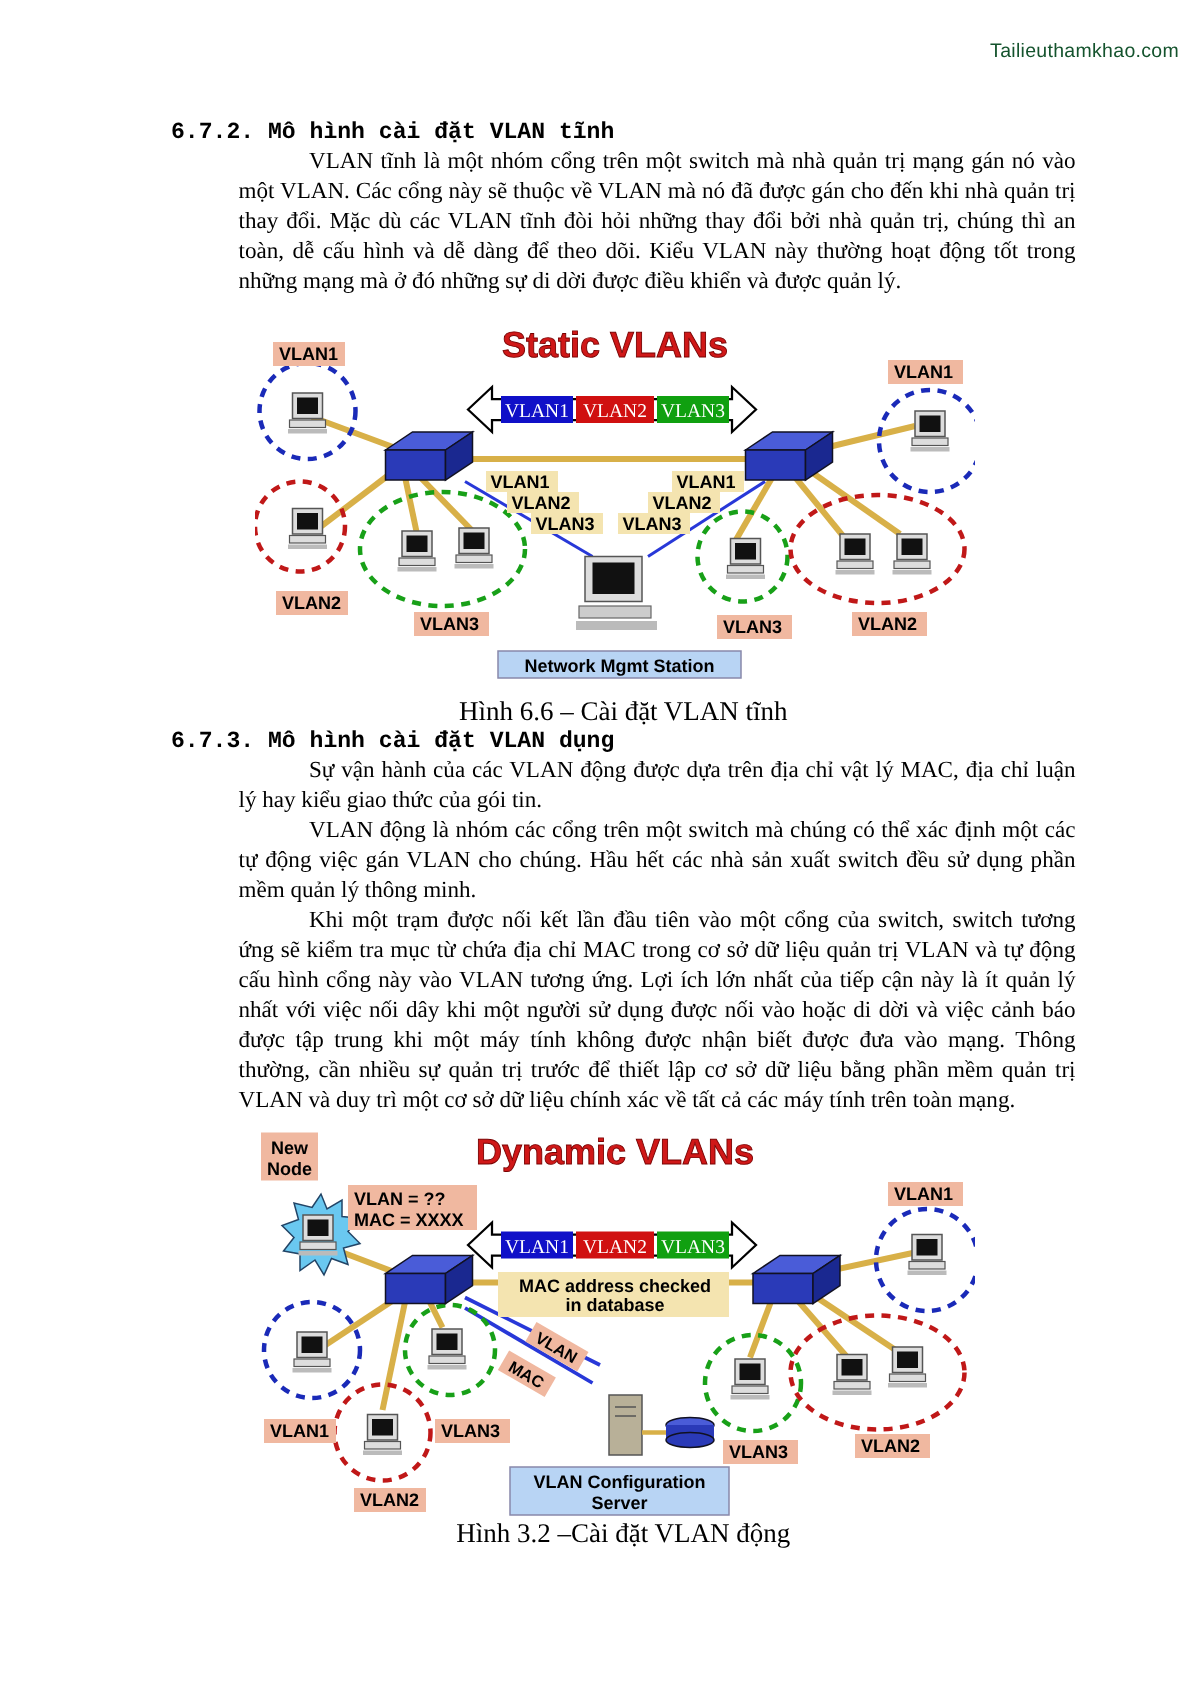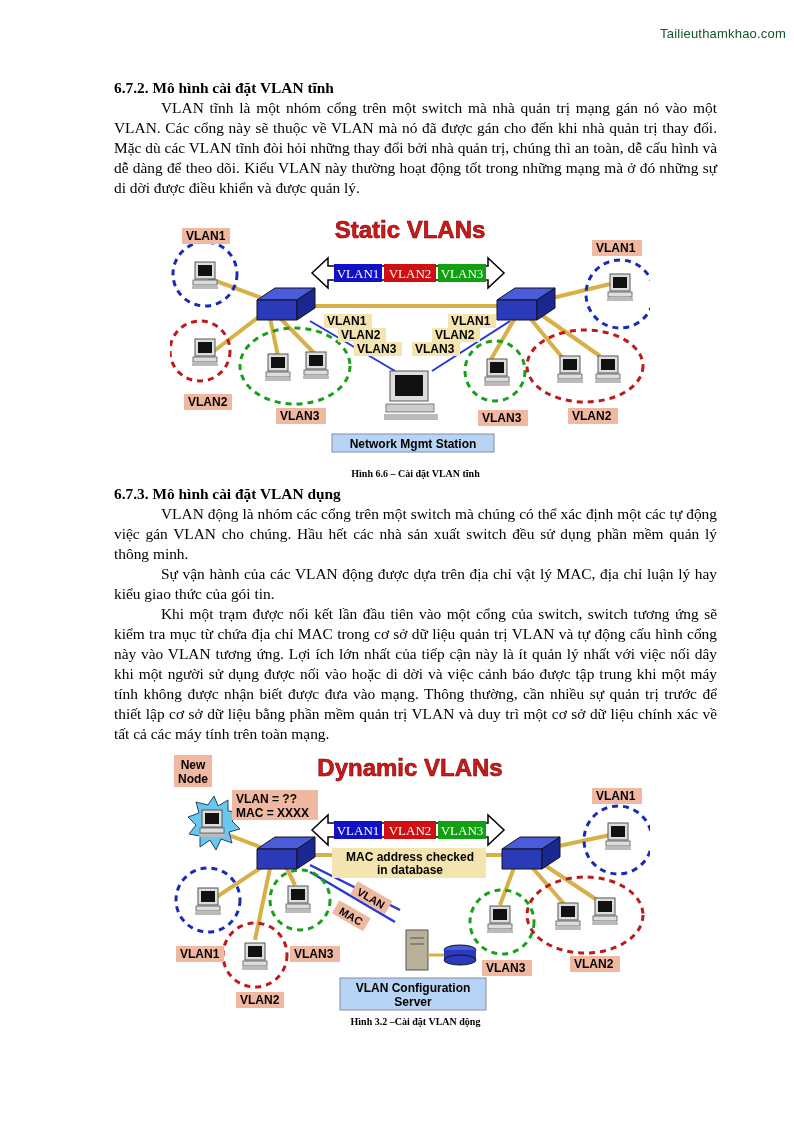--- a/index.html
+++ b/index.html
@@ -1,24 +1,24 @@
 <!DOCTYPE html>
 <html><head>
 <meta charset="utf-8">
 <style>
   html, body { margin:0; padding:0; background:#fff; }
   body { width:794px; height:1123px; position:relative; overflow:hidden;
          font-family:"Liberation Serif", serif; color:#000; }
   .watermark { position:absolute; right:8px; top:6px; font-family:"Liberation Sans", sans-serif;
                font-size:13px; color:#14532d; letter-spacing:0.2px;margin-top:20px; }
   .page { position:absolute; left:114px; top:78px; width:603px; font-size:15.4px; line-height:20px; }
-  h3 { margin:0; font-size:15.4px; font-weight:bold; line-height:20px; }
+  h3 { margin:0; font-size:15.4px; font-weight:bold; line-height:20px;font-family:Liberation Mono, monospace; }
   p { margin:0; text-align:justify; }
-  p.ind { text-indent:47px; }
-  .caption { text-align:center; font-size:10px; line-height:20px;font-weight:bold; }
+  p.ind { text-indent:47px;margin-left:45px; }
+  .caption { text-align:center; font-size:18px; line-height:20px; }
   .fig { position:relative; margin:0 auto; }
   .fig svg { display:block; }
 </style>
 </head>
 <body>
 
 <div class="watermark">Tailieuthamkhao.com</div>
 
 <div class="page">
 
@@ -121,22 +121,22 @@
       <rect x="225" y="169" width="28" height="21" fill="#111"></rect>
       <rect x="216" y="198" width="48" height="8" fill="#ccc" stroke="#666" stroke-width="0.8"></rect>
       <rect x="214" y="208" width="54" height="6" fill="#bbb"></rect>
       <rect x="162" y="228" width="162" height="18" fill="#b8d4f4" stroke="#88a" stroke-width="1"></rect>
       <text x="243" y="242" text-anchor="middle" font-size="12" fill="#000">Network Mgmt Station</text>
     </svg>
   </div>
   <div class="caption" style="margin-top:8px;">Hình 6.6 – Cài đặt VLAN tĩnh</div>
 
   <h3>6.7.3. Mô hình cài đặt VLAN dụng</h3>
+  <p class="ind">Sự vận hành của các VLAN động được dựa trên địa chỉ vật lý MAC, địa chỉ luận lý hay kiểu giao thức của gói tin.</p>
   <p class="ind">VLAN động là nhóm các cổng trên một switch mà chúng có thể xác định một các tự động việc gán VLAN cho chúng. Hầu hết các nhà sản xuất switch đều sử dụng phần mềm quản lý thông minh.</p>
-  <p class="ind">Sự vận hành của các VLAN động được dựa trên địa chỉ vật lý MAC, địa chỉ luận lý hay kiểu giao thức của gói tin.</p>
   <p class="ind">Khi một trạm được nối kết lần đầu tiên vào một cổng của switch, switch tương ứng sẽ kiểm tra mục từ chứa địa chỉ MAC trong cơ sở dữ liệu quản trị VLAN và tự động cấu hình cổng này vào VLAN tương ứng. Lợi ích lớn nhất của tiếp cận này là ít quản lý nhất với việc nối dây khi một người sử dụng được nối vào hoặc di dời và việc cảnh báo được tập trung khi một máy tính không được nhận biết được đưa vào mạng. Thông thường, cần nhiều sự quản trị trước để thiết lập cơ sở dữ liệu bằng phần mềm quản trị VLAN và duy trì một cơ sở dữ liệu chính xác về tất cả các máy tính trên toàn mạng.</p>
 
   <div class="fig" style="width:480px;height:262px;margin-top:6px;margin-left:56px;">
     <svg width="480" height="262" viewBox="0 0 480 262" font-family="Liberation Sans, sans-serif" font-weight="bold">
       <defs>
         <g id="pc2">
           <rect x="-10" y="-12" width="20" height="17" fill="#ddd" stroke="#555" stroke-width="1"></rect>
           <rect x="-7" y="-9" width="14" height="11" fill="#111"></rect>
           <rect x="-12" y="6" width="24" height="5" fill="#ddd" stroke="#555" stroke-width="0.8"></rect>
           <rect x="-13" y="12" width="26" height="3" fill="#bbb"></rect>

